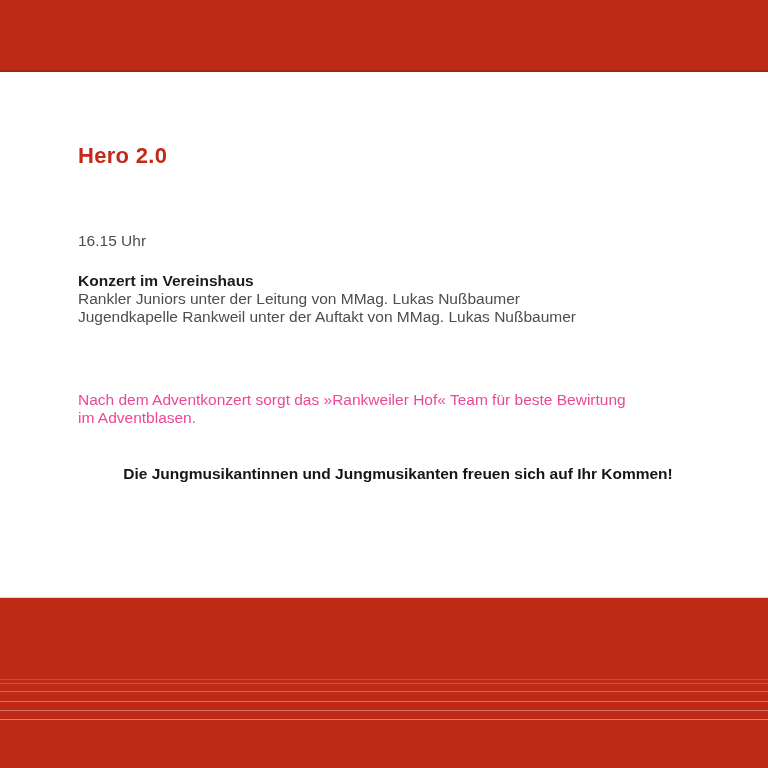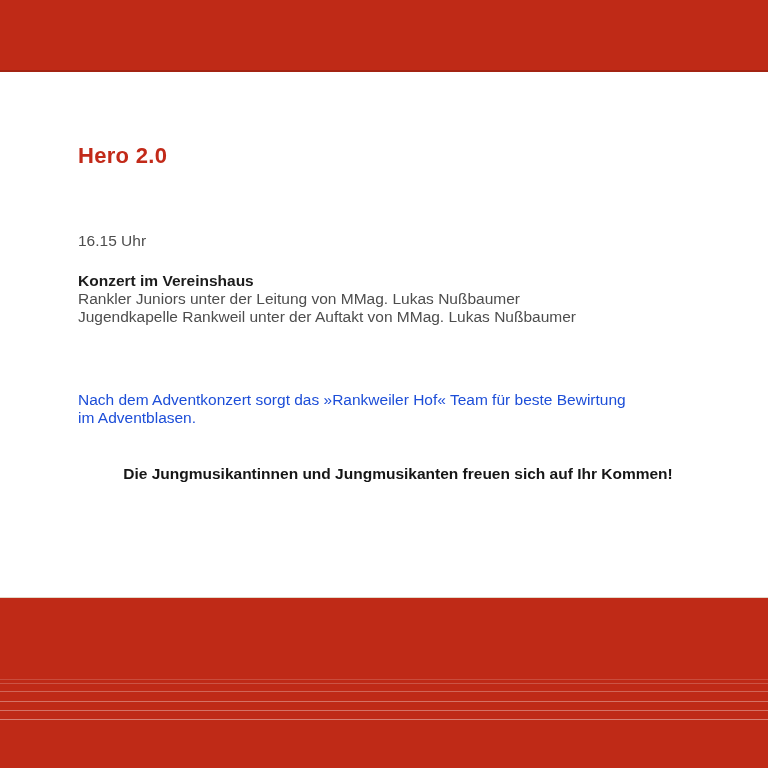--- a/index.html
+++ b/index.html
@@ -27,21 +27,21 @@
   .sched-time{
     width:99px;flex:none;
     font-size:15.5px;line-height:18px;color:#4d4d4d;
   }
   .sched-body{
     font-size:15.5px;line-height:18px;color:#4d4d4d;
   }
   .sched-title{font-weight:bold;color:#1c1c1c;}
   .note{
     position:absolute;left:78px;top:391px;width:600px;
-    font-size:15.5px;line-height:18px;color:#1d4ed8;
+    font-size:15.5px;line-height:18px;color:#ec4899;
   }
   .closing{
     position:absolute;left:78px;top:465px;width:640px;
     font-size:15.5px;line-height:18px;font-weight:bold;color:#161616;text-align:center;
   }
   .bottom-banner{
     position:absolute;left:0;top:597px;width:768px;height:171px;
     background:#bf2a17;
     border-top:1px solid #e3d9c9;
   }

